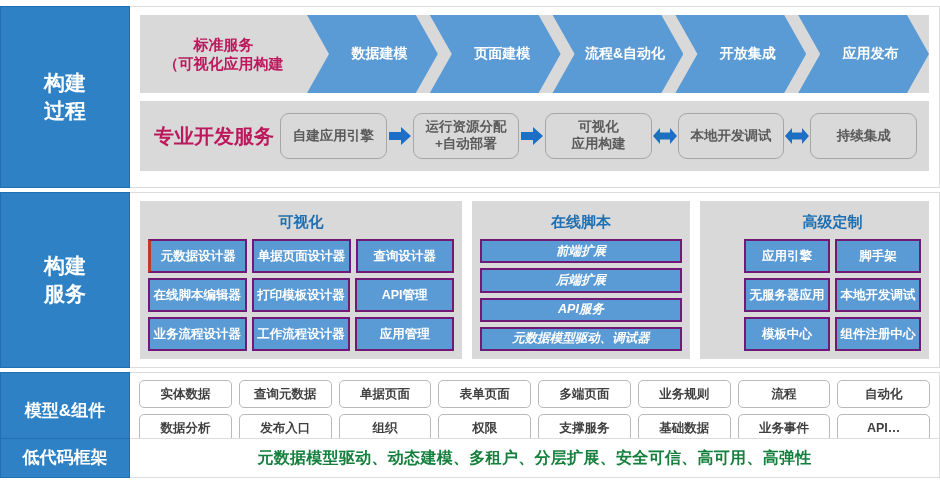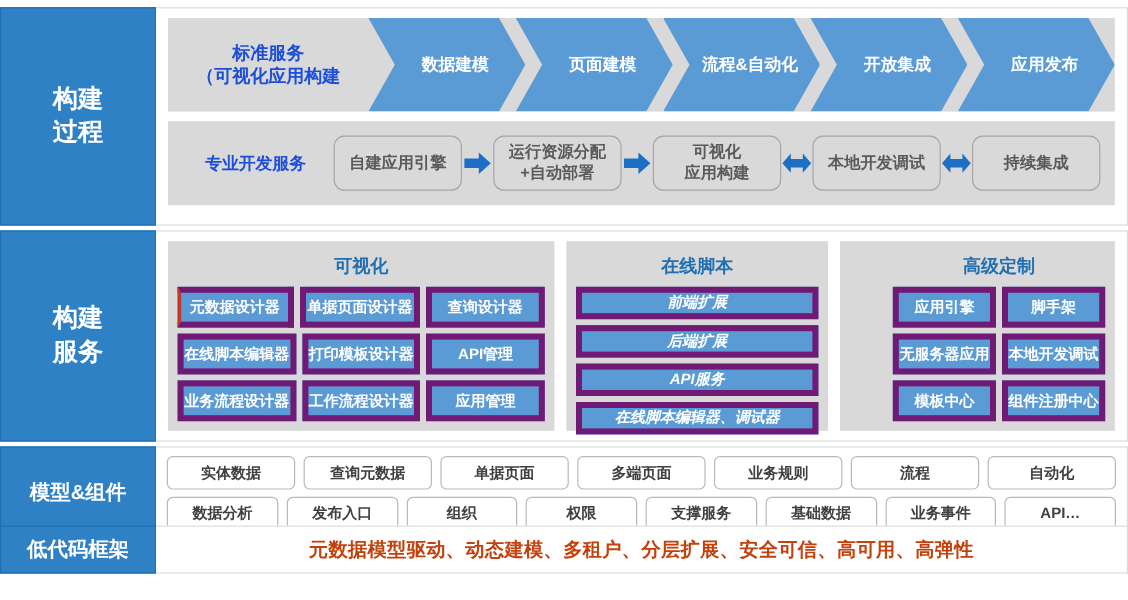--- a/index.html
+++ b/index.html
@@ -39,26 +39,26 @@
   .band{
     background:#d9d9d9;
     display:flex;align-items:center;
     box-sizing:border-box;
     width:100%;
   }
   #band-standard{height:78px;}
   #band-pro{height:70px;padding-left:8px;}
 
   .band-caption{
-    color:#1d4ed8;font-size:14.5px;font-weight:bold;line-height:1.3;
+    color:#be185d;font-size:14.5px;font-weight:bold;line-height:1.3;
     text-align:center;white-space:nowrap;
     padding:0 6px;
   }
   #band-standard .band-caption{flex:0 0 155px;font-size:15px;}
-  #band-pro .band-caption{flex:0 0 118px;font-size:14px;}
+  #band-pro .band-caption{flex:0 0 118px;font-size:20px;}
 
   
   .chevrons{flex:1 1 auto;display:flex;height:100%;align-items:stretch;}
   .chev{
     flex:1 1 0;
     background:#5B9BD5;
     color:#ffffff;
     font-size:14px;font-weight:bold;
     display:flex;align-items:center;justify-content:center;
     -webkit-clip-path:polygon(0 0, calc(100% - 22px) 0, 100% 50%, calc(100% - 22px) 100%, 0 100%, 22px 50%);
@@ -103,21 +103,21 @@
 
   .panel-title{
     color:#1F6FB2;font-size:15px;font-weight:bold;
     text-align:center;padding:6px 0 7px 0;
   }
   .grid{display:flex;flex-direction:column;gap:5px;flex:1 1 auto;}
   .grid-row{display:flex;gap:5px;flex:1 1 0;}
   .cell{
     flex:1 1 0;
     background:#5B9BD5;
-    border:5px solid #701a75;
+    border:2px solid #701a75;
     color:#ffffff;font-size:12.5px;font-weight:bold;
     display:flex;align-items:center;justify-content:center;text-align:center;
     box-sizing:border-box;white-space:nowrap;
   }
   .cell.accent{border-left:3px solid #C0392B;}
   #panel-script .grid-row{flex:1 1 0;}
   #panel-script .cell{font-size:12.5px;font-style:italic;}
 
   
   #row-models{top:372px;height:78px;}
@@ -131,21 +131,21 @@
     border-radius:5px;
     color:#404040;font-size:12.5px;font-weight:bold;
     display:flex;align-items:center;justify-content:center;text-align:center;
     box-sizing:border-box;white-space:nowrap;
   }
 
   
   #row-framework{top:438px;height:40px;}
   #row-framework .rowlabel{font-size:17px;}
   #row-framework .rowbody{display:flex;align-items:center;justify-content:center;}
-  .framework-text{color:#c2410c;font-size:16px;font-weight:bold;letter-spacing:.3px;}
+  .framework-text{color:#15803d;font-size:16px;font-weight:bold;letter-spacing:.3px;}
 </style>
 </head>
 <body>
 
 <div id="page">
 
   <div class="row" id="row-process">
     <div class="rowlabel">
       <span>
         <span>构建</span><br>
@@ -264,21 +264,21 @@
           <div class="grid-row">
             <div class="cell">前端扩展</div>
           </div>
           <div class="grid-row">
             <div class="cell">后端扩展</div>
           </div>
           <div class="grid-row">
             <div class="cell">API服务</div>
           </div>
           <div class="grid-row">
-            <div class="cell">在线脚本编辑器、调试器</div>
+            <div class="cell">元数据模型驱动、调试器</div>
           </div>
         </div>
       </div>
 
       <div class="panel" id="panel-custom">
         <div class="panel-title">高级定制</div>
         <div class="grid">
           <div class="grid-row">
             <div class="cell">应用引擎</div>
             <div class="cell">脚手架</div>
@@ -297,20 +297,21 @@
     </div>
   </div>
 
   <div class="row" id="row-models">
     <div class="rowlabel">模型&amp;组件</div>
     <div class="rowbody">
       <div class="chiprow">
         <div class="chip">实体数据</div>
         <div class="chip">查询元数据</div>
         <div class="chip">单据页面</div>
+        <div class="chip">表单页面</div>
         <div class="chip">多端页面</div>
         <div class="chip">业务规则</div>
         <div class="chip">流程</div>
         <div class="chip">自动化</div>
       </div>
       <div class="chiprow">
         <div class="chip">数据分析</div>
         <div class="chip">发布入口</div>
         <div class="chip">组织</div>
         <div class="chip">权限</div>

